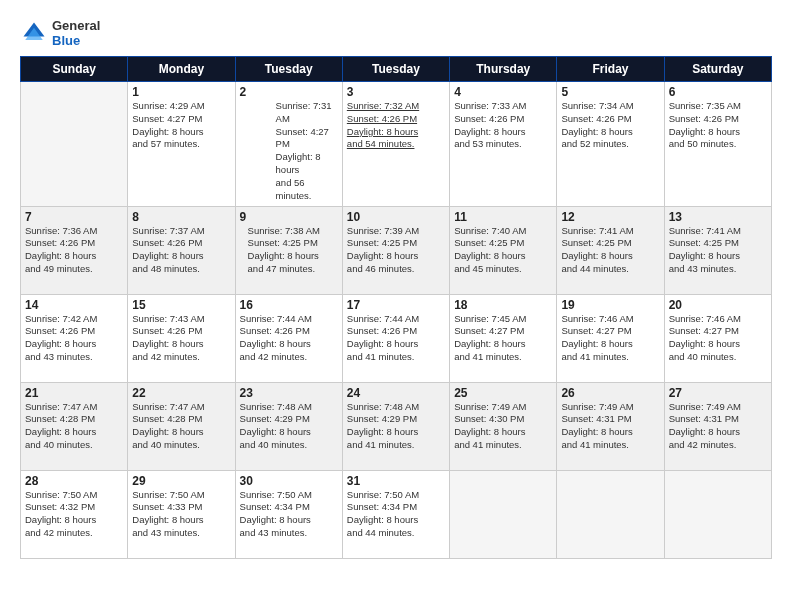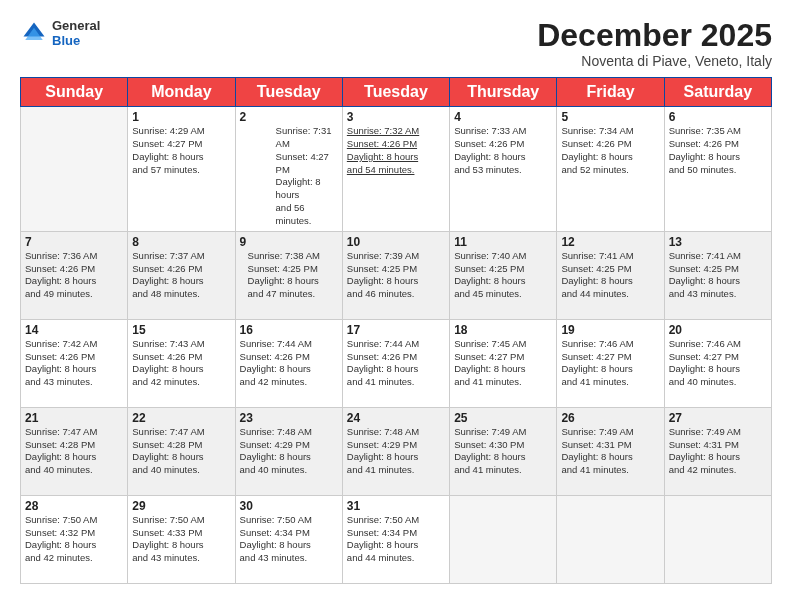--- a/index.html
+++ b/index.html
@@ -46,23 +46,23 @@
       color: #444;
     }
     .calendar {
       flex: 1;
       border: 1px solid #ccc;
       border-collapse: collapse;
       width: 100%;
       table-layout: fixed;
     }
     .calendar th {
-      background: #ef4444;
+      background: #0f172a;
       color: #fff;
-      font-size: 16px;
+      font-size: 12px;
       font-weight: bold;
       padding: 5px 4px;
       text-align: center;
       border: 1px solid #0d47a1;
     }
     .calendar td {
       border: 1px solid #ccc;
       vertical-align: top;
       padding: 3px 4px;
       background: #fff;
@@ -95,24 +95,20 @@
     <div class="logo">
       <svg class="logo-icon" viewBox="0 0 32 32">
         <polygon points="16,4 28,20 4,20" fill="#1565c0"></polygon>
         <polygon points="16,10 26,24 6,24" fill="#42a5f5" opacity="0.7"></polygon>
       </svg>
       <div>
         <div style="font-size:13px;font-weight:bold;color:#333;">General</div>
         <div style="font-size:13px;font-weight:bold;color:#1565c0;">Blue</div>
       </div>
     </div>
-    <div class="title-block">
-      <div class="month-title">December 2025</div>
-      <div class="subtitle">Noventa di Piave, Veneto, Italy</div>
-    </div>
   </div>
 
   <table class="calendar">
     <thead>
       <tr>
       <th>Sunday</th>
           <th>Monday</th>
           <th>Tuesday</th>
           <th>Tuesday</th>
           <th>Thursday</th>

